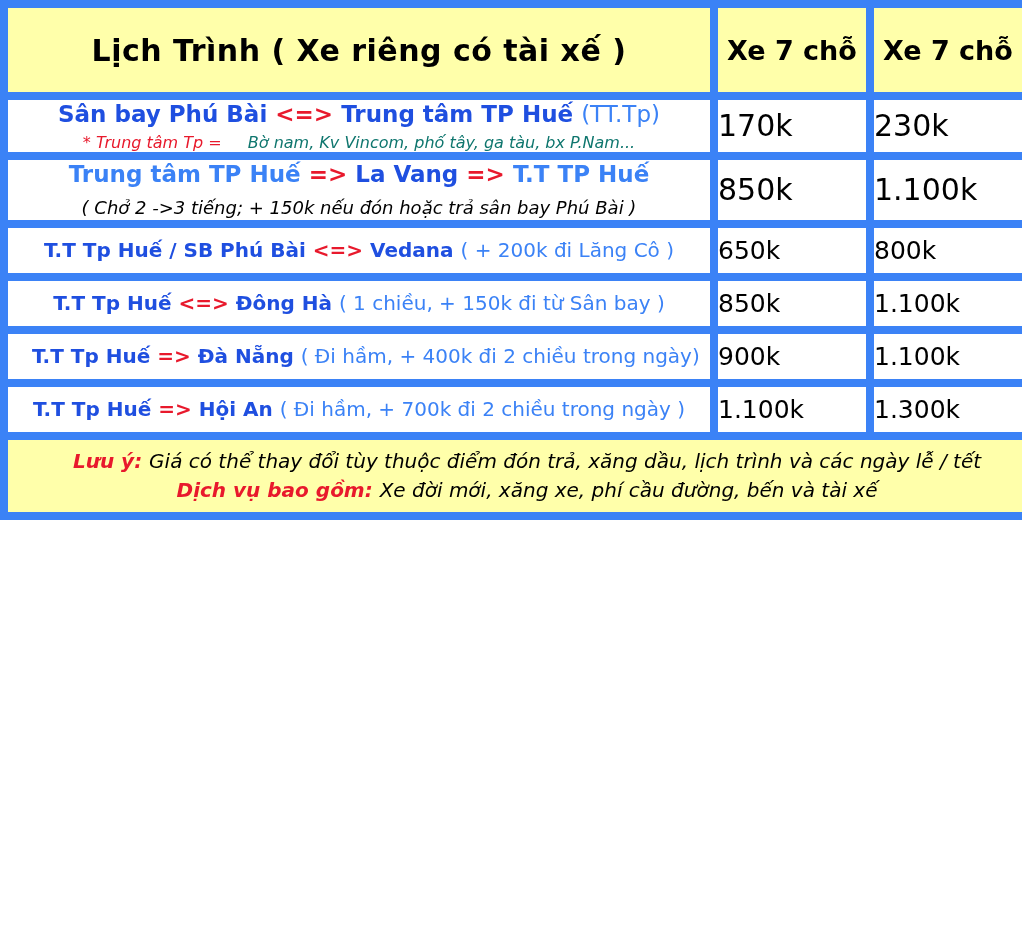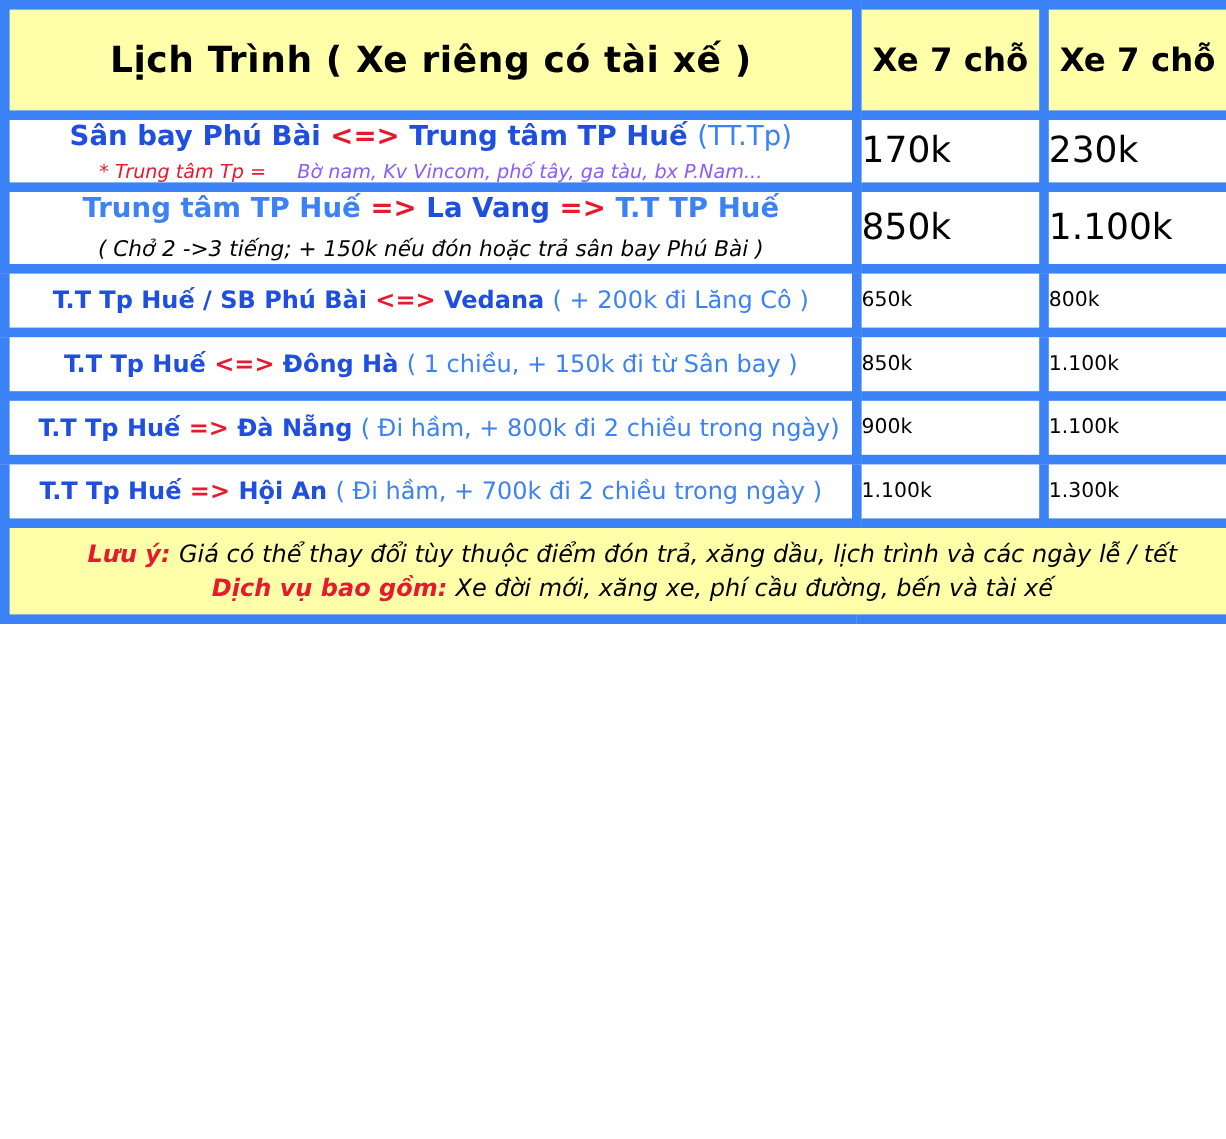--- a/index.html
+++ b/index.html
@@ -64,40 +64,40 @@
     margin-top: 6px;
     white-space: nowrap;
   }
   .note-red {
     color: #e8192c;
     font-size: 16px;
     font-style: italic;
     margin-top: 4px;
     white-space: nowrap;
   }
-  .note-red .blk { color: #8b5cf6; font-style: italic; margin-left: 21px; }
+  .note-red .blk { color: #0f766e; font-style: italic; margin-left: 21px; }
   .blue { color: #1f4fe0; }
   .red { color: #e8192c; }
   .black { color: #3b82f6; }
   .normal-w { font-weight: normal; }
 
   .price {
     font-size: 30px;
     font-weight: normal;
   }
 
   
   .row-compact .route-cell {
     padding: 10px 24px;
   }
   .row-compact .line1 {
     font-size: 20px;
   }
   .row-compact .price {
-    font-size: 17px;
+    font-size: 25px;
     margin-left: 20px;
   }
 
   
   .footer td {
     background: #ffffaa;
     height: 72px;
     text-align: center;
     padding: 6px 8px;
   }
@@ -156,21 +156,21 @@
       </tr>
       <tr class="row-compact">
         <td class="route-cell">
           <div class="line1"><span class="blue">T.T Tp Huế </span><span class="red">&lt;=&gt; </span><span class="blue">Đông Hà </span><span class="black normal-w">( 1 chiều, + 150k đi từ Sân bay )</span></div>
         </td>
         <td class="price">850k</td>
         <td class="price">1.100k</td>
       </tr>
       <tr class="row-compact">
         <td class="route-cell">
-          <div class="line1"><span class="blue">T.T Tp Huế </span><span class="red">=&gt; </span><span class="blue">Đà Nẵng </span><span class="black normal-w">( Đi hầm, + 800k đi 2 chiều trong ngày)</span></div>
+          <div class="line1"><span class="blue">T.T Tp Huế </span><span class="red">=&gt; </span><span class="blue">Đà Nẵng </span><span class="black normal-w">( Đi hầm, + 400k đi 2 chiều trong ngày)</span></div>
         </td>
         <td class="price">900k</td>
         <td class="price">1.100k</td>
       </tr>
       <tr class="row-compact">
         <td class="route-cell">
           <div class="line1"><span class="blue">T.T Tp Huế </span><span class="red">=&gt; </span><span class="blue">Hội An </span><span class="black normal-w">( Đi hầm, + 700k đi 2 chiều trong ngày )</span></div>
         </td>
         <td class="price">1.100k</td>
         <td class="price">1.300k</td>

